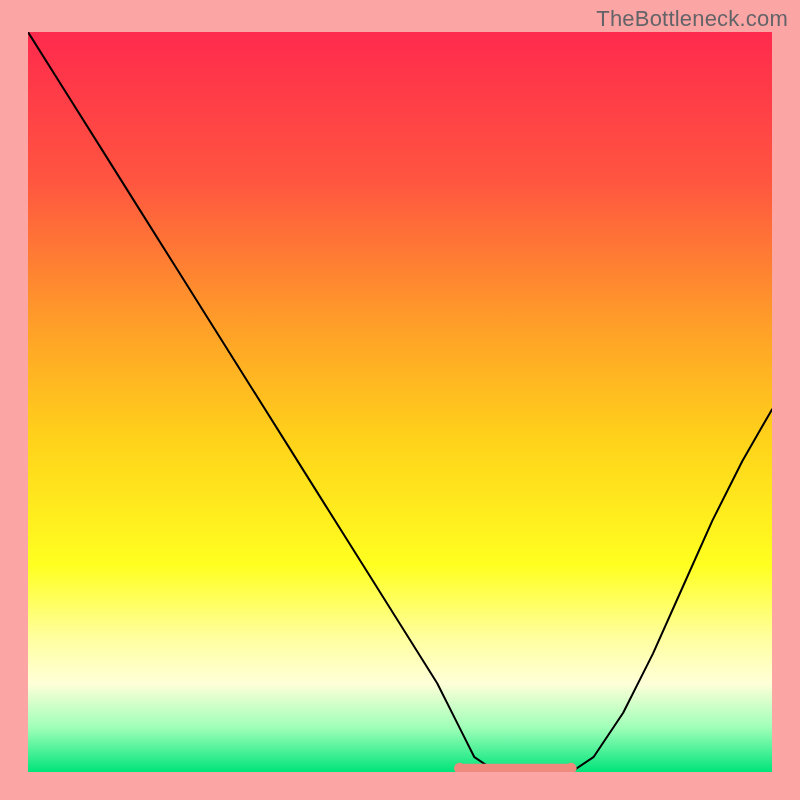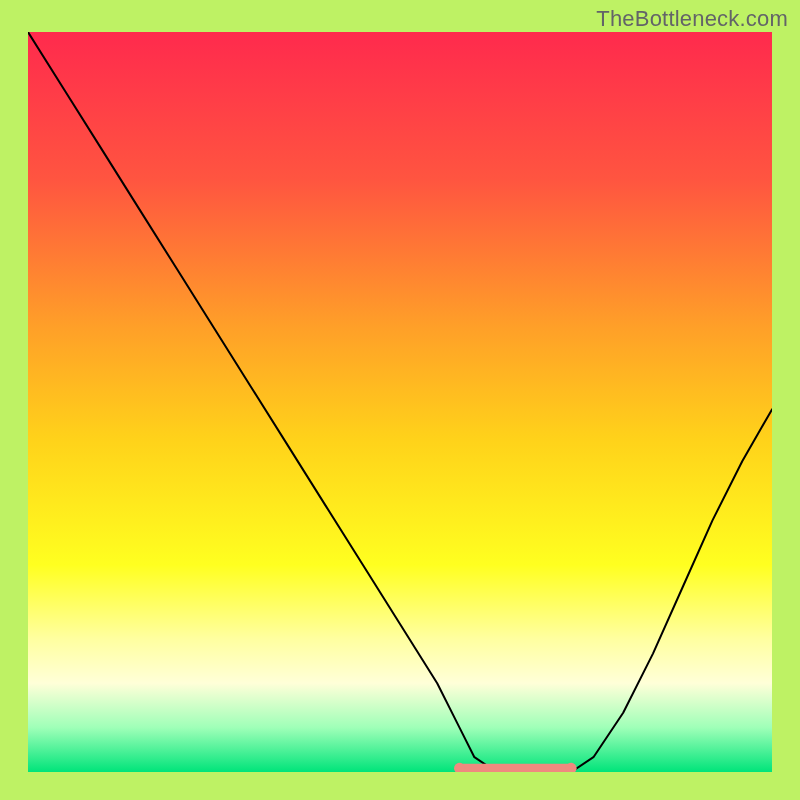--- a/index.html
+++ b/index.html
@@ -7,21 +7,21 @@
     padding: 0;
     width: 800px;
     height: 800px;
     background: #000;
     overflow: hidden;
   }
   .container {
     position: relative;
     width: 800px;
     height: 800px;
-    background: #bef264;
+    background: #fca5a5;
   }
   .watermark {
     position: absolute;
     top: 6px;
     right: 12px;
     font-family: Arial, Helvetica, sans-serif;
     font-size: 22px;
     color: #636468;
     letter-spacing: 0.2px;
     z-index: 10;

